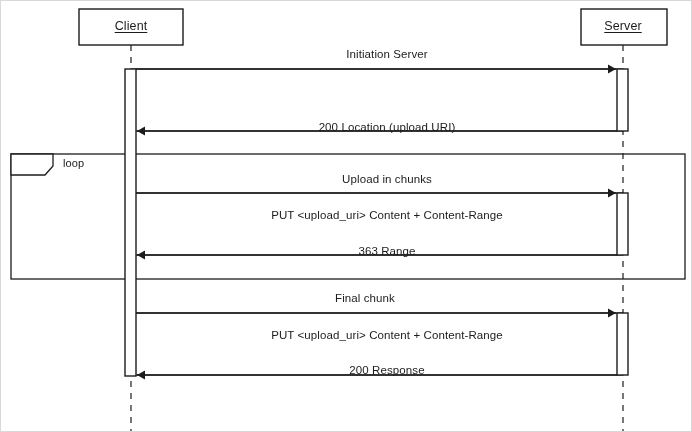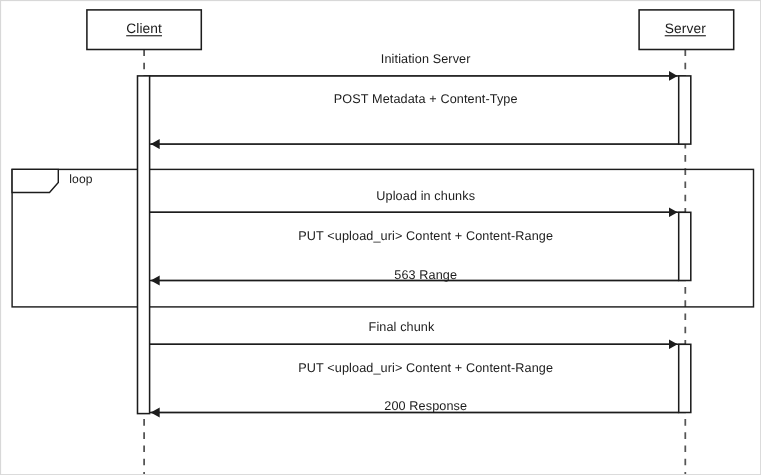--- a/index.html
+++ b/index.html
@@ -93,19 +93,19 @@
 
   <div class="txt center actor-name" style="left:130px; top:18px;">Client</div>
   <div class="txt center actor-name" style="left:622px; top:18px;">Server</div>
 
   <div class="txt frag-label" style="left:14px; top:156px;padding-left:48px;">loop</div>
 
   <div class="txt center" style="left:386px; top:47px;">Initiation Server</div>
   <div class="txt center" style="left:386px; top:172px;">Upload in chunks</div>
   <div class="txt center" style="left:364px; top:291px;">Final chunk</div>
 
-  <div class="txt center" style="left:386px; top:84px;">POST Metadata + Content-Type</div>
+  <div class="txt center" style="left:386px; top:120px;">200 Location (upload URI)</div>
   <div class="txt center" style="left:386px; top:208px;">PUT &lt;upload_uri&gt; Content + Content-Range</div>
-  <div class="txt center" style="left:386px; top:244px;">563 Range</div>
+  <div class="txt center" style="left:386px; top:244px;">363 Range</div>
   <div class="txt center" style="left:386px; top:328px;">PUT &lt;upload_uri&gt; Content + Content-Range</div>
   <div class="txt center" style="left:386px; top:363px;">200 Response</div>
 
 </div>
 
 </body></html>

